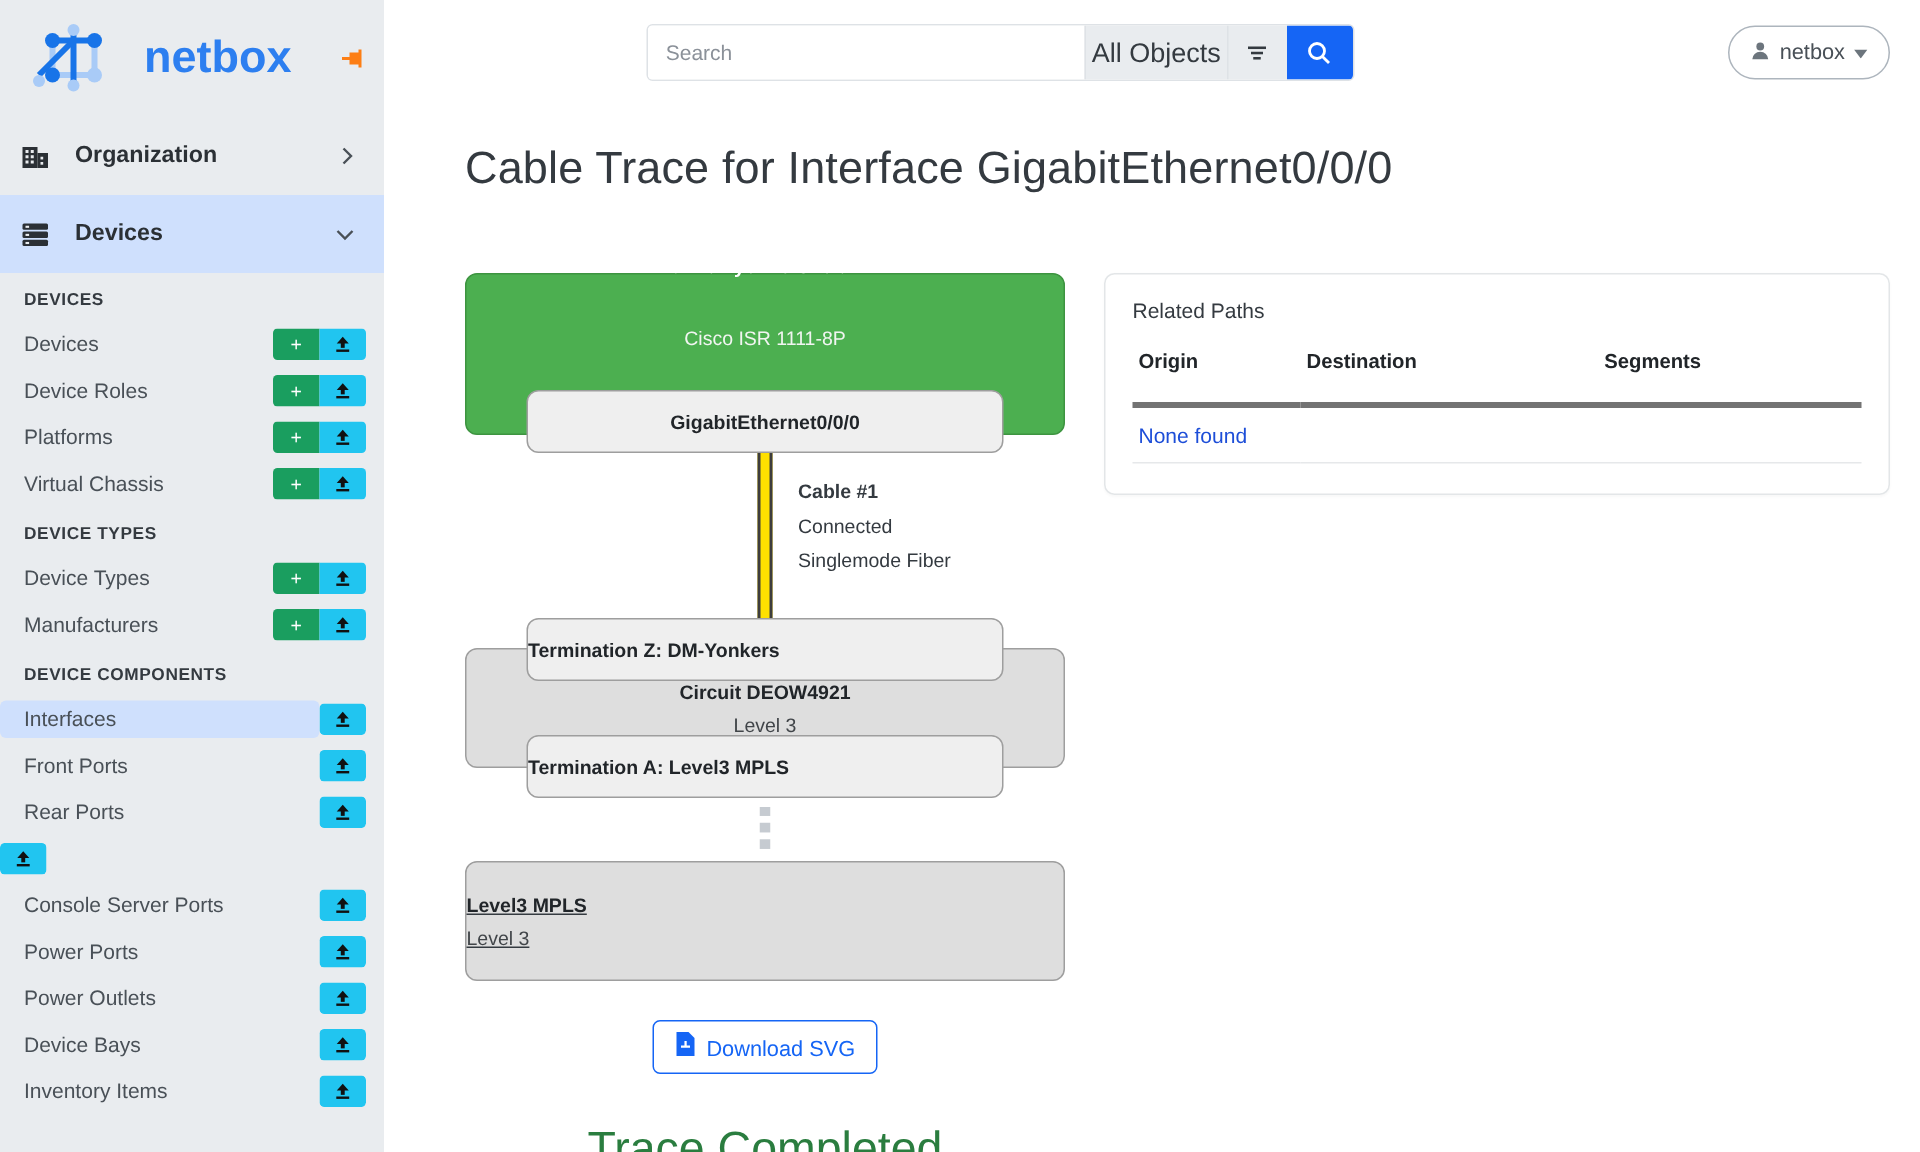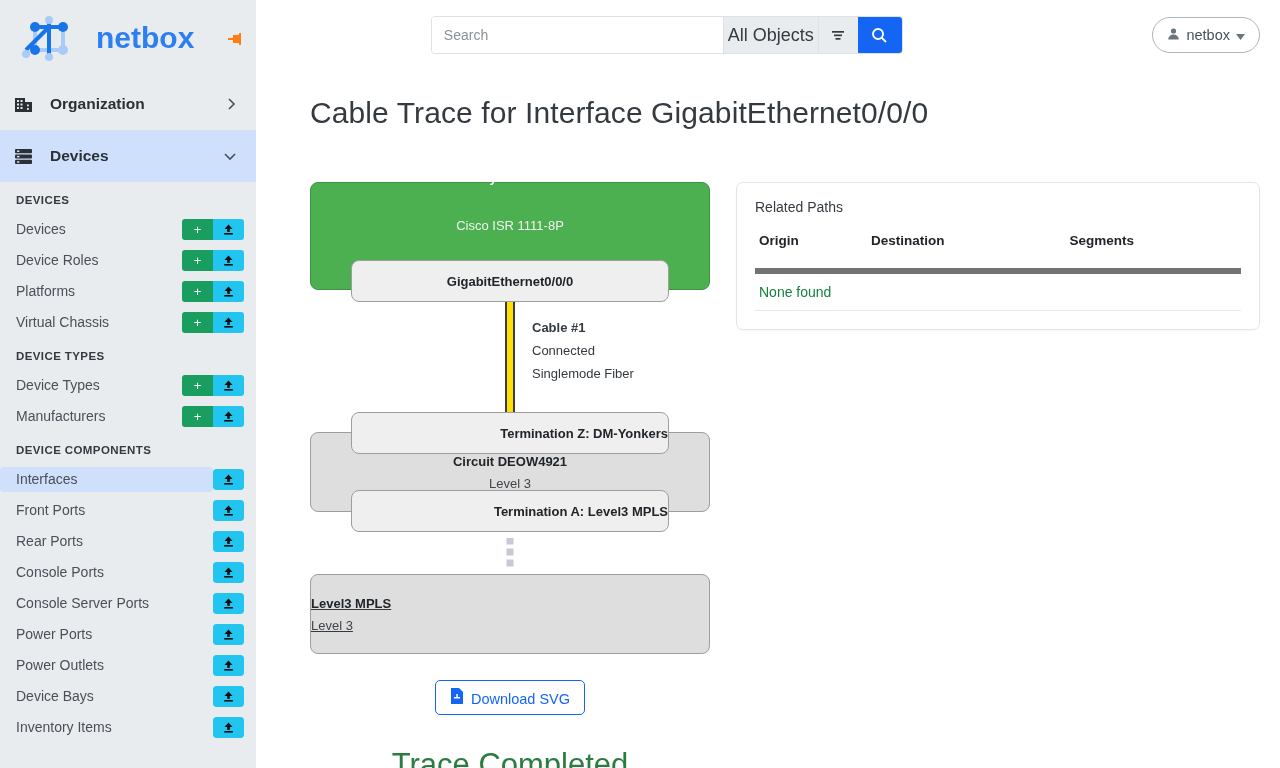--- a/index.html
+++ b/index.html
@@ -193,21 +193,21 @@
     text-align: left; font-size: 13px; color: #343a40;
   }
   .cable-label .cl1 { font-weight: bold; }
   .cable-label .cl2, .cable-label .cl3 { margin-top: 8px; }
 
   .node-termA {
     background: #efefef;
     width: 318px;
     margin: 0 auto;
     height: 42px;
-    display:flex; align-items:center; justify-content:flex-end;
+    display:flex; align-items:center; justify-content:flex-start;
     position: relative; z-index: 3;
   }
 
   .node-circuit {
     background: #dedede;
     border-color: #9e9e9e;
     height: 80px;
     margin-top: -22px;
     margin-bottom: -22px;
     display:flex; flex-direction:column; align-items:center; justify-content:center;
@@ -257,24 +257,24 @@
     background: #fff;
     height: 148px;
     padding: 16px 18px 0 18px;
     box-shadow: 0 1px 2px rgba(0,0,0,.03);
   }
   .card-title { font-size: 14px; color: #343a40; margin-bottom: 16px; }
   table.rp { width: 100%; border-collapse: collapse; }
   table.rp th {
     text-align: left; font-size: 13.5px; font-weight: bold; color: #212529;
     padding: 2px 0 20px 4px;
-    border-bottom: 6px solid #737373;
+    border-bottom: 4px solid #737373;
   }
   table.rp td {
-    font-size: 14px; color: #15803d;
+    font-size: 14px; color: #1d4ed8;
     padding: 10px 0 10px 4px;
     border-bottom: 1px solid #e6e8ea;
   }
 </style>
 </head>
 <body>
 
 <div id="app">
 
   <aside id="sidebar">
@@ -463,21 +463,20 @@
             <div class="btn-imp solo">
               <svg width="13" height="13" viewBox="0 0 13 13">
                 <polygon points="6.5,1.5 10.5,6 2.5,6" fill="#111"></polygon>
                 <rect x="5.2" y="5.5" width="2.6" height="3.4" fill="#111"></rect>
                 <rect x="2.2" y="10" width="8.6" height="1.6" fill="#111"></rect>
               </svg>
             </div>
           </div>
         </div>
         <div class="nav-item">
-          <span class="ni-label">Console Ports</span>
           <div class="nav-btns">
             <div class="btn-imp solo">
               <svg width="13" height="13" viewBox="0 0 13 13">
                 <polygon points="6.5,1.5 10.5,6 2.5,6" fill="#111"></polygon>
                 <rect x="5.2" y="5.5" width="2.6" height="3.4" fill="#111"></rect>
                 <rect x="2.2" y="10" width="8.6" height="1.6" fill="#111"></rect>
               </svg>
             </div>
           </div>
         </div>

